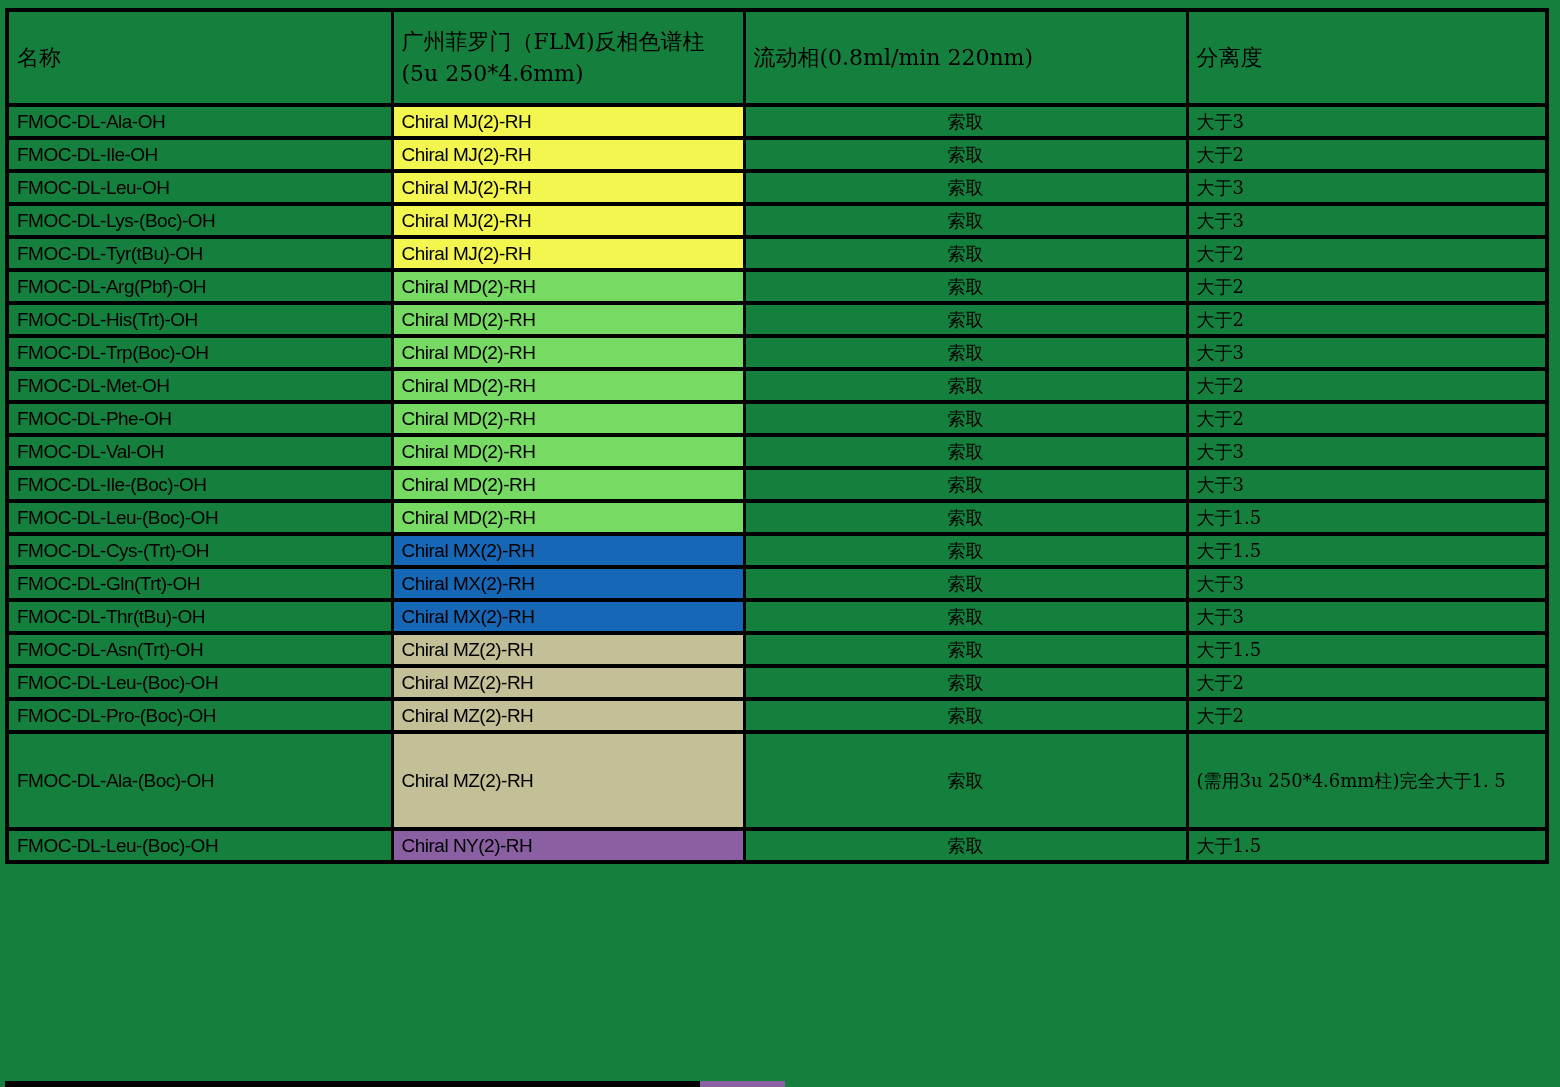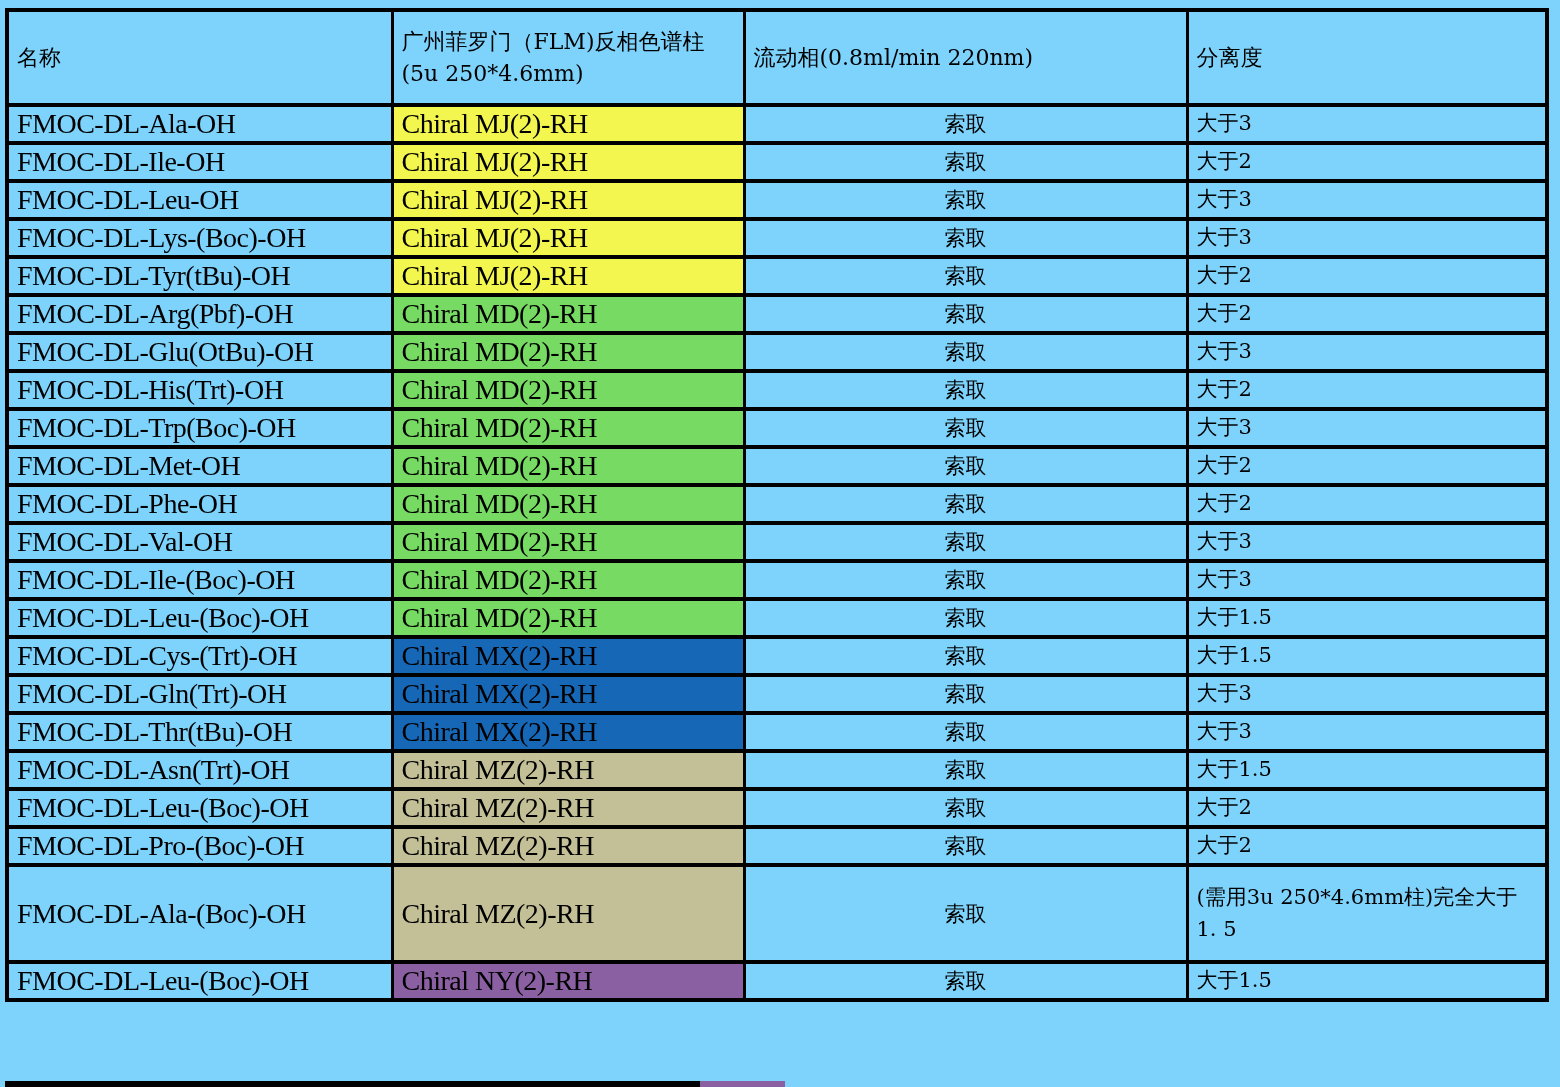--- a/index.html
+++ b/index.html
@@ -5,21 +5,21 @@
   html, body {
     margin: 0;
     padding: 0;
     background: #ffffff;
     width: 1560px;
   }
   .page {
     position: relative;
     width: 1560px;
     height: 1087px;
-    background: #7dd3fc;
+    background: #15803d;
     overflow: hidden;
   }
   table.grid {
     border-collapse: collapse;
     table-layout: fixed;
     width: 1540px;
     margin: 8px 0 0 5px;
     border: 4px solid #000;
   }
   table.grid th, table.grid td {
@@ -34,29 +34,29 @@
   col.c-name   { width: 385px; }
   col.c-column { width: 352px; }
   col.c-phase  { width: 443px; }
   col.c-res    { width: 360px; }
 
   tr.header-row { height: 95px; }
   tr.data-row   { height: 32px; }
   tr.tall       { height: 97px; }
 
   .latin {
-    font-family: Liberation Serif, serif;
-    font-size: 28px;
+    font-family: Liberation Sans, sans-serif;
+    font-size: 19px;
     letter-spacing: -0.5px;
     text-align: left;
     white-space: nowrap;
   }
   .cjk {
     font-family: "DejaVu Serif", "Liberation Serif", serif;
-    font-size: 21px;
+    font-size: 18px;
   }
   th.hdr {
     font-family: "DejaVu Serif", "Liberation Serif", serif;
     font-size: 22px;
     font-weight: normal;
     text-align: left;
     white-space: pre-line;
     line-height: 1.45;
   }
   th.hdr-center { white-space: nowrap; }
@@ -133,26 +133,20 @@
           <td class="cjk cell-phase">索取</td>
           <td class="cjk cell-res nowrap">大于2</td>
         </tr>
         <tr class="data-row">
           <td class="latin cell-name">FMOC-DL-Arg(Pbf)-OH</td>
           <td class="latin cell-column" style="background-color: rgb(119, 218, 98);">Chiral MD(2)-RH</td>
           <td class="cjk cell-phase">索取</td>
           <td class="cjk cell-res nowrap">大于2</td>
         </tr>
         <tr class="data-row">
-          <td class="latin cell-name">FMOC-DL-Glu(OtBu)-OH</td>
-          <td class="latin cell-column" style="background-color: rgb(119, 218, 98);">Chiral MD(2)-RH</td>
-          <td class="cjk cell-phase">索取</td>
-          <td class="cjk cell-res nowrap">大于3</td>
-        </tr>
-        <tr class="data-row">
           <td class="latin cell-name">FMOC-DL-His(Trt)-OH</td>
           <td class="latin cell-column" style="background-color: rgb(119, 218, 98);">Chiral MD(2)-RH</td>
           <td class="cjk cell-phase">索取</td>
           <td class="cjk cell-res nowrap">大于2</td>
         </tr>
         <tr class="data-row">
           <td class="latin cell-name">FMOC-DL-Trp(Boc)-OH</td>
           <td class="latin cell-column" style="background-color: rgb(119, 218, 98);">Chiral MD(2)-RH</td>
           <td class="cjk cell-phase">索取</td>
           <td class="cjk cell-res nowrap">大于3</td>

